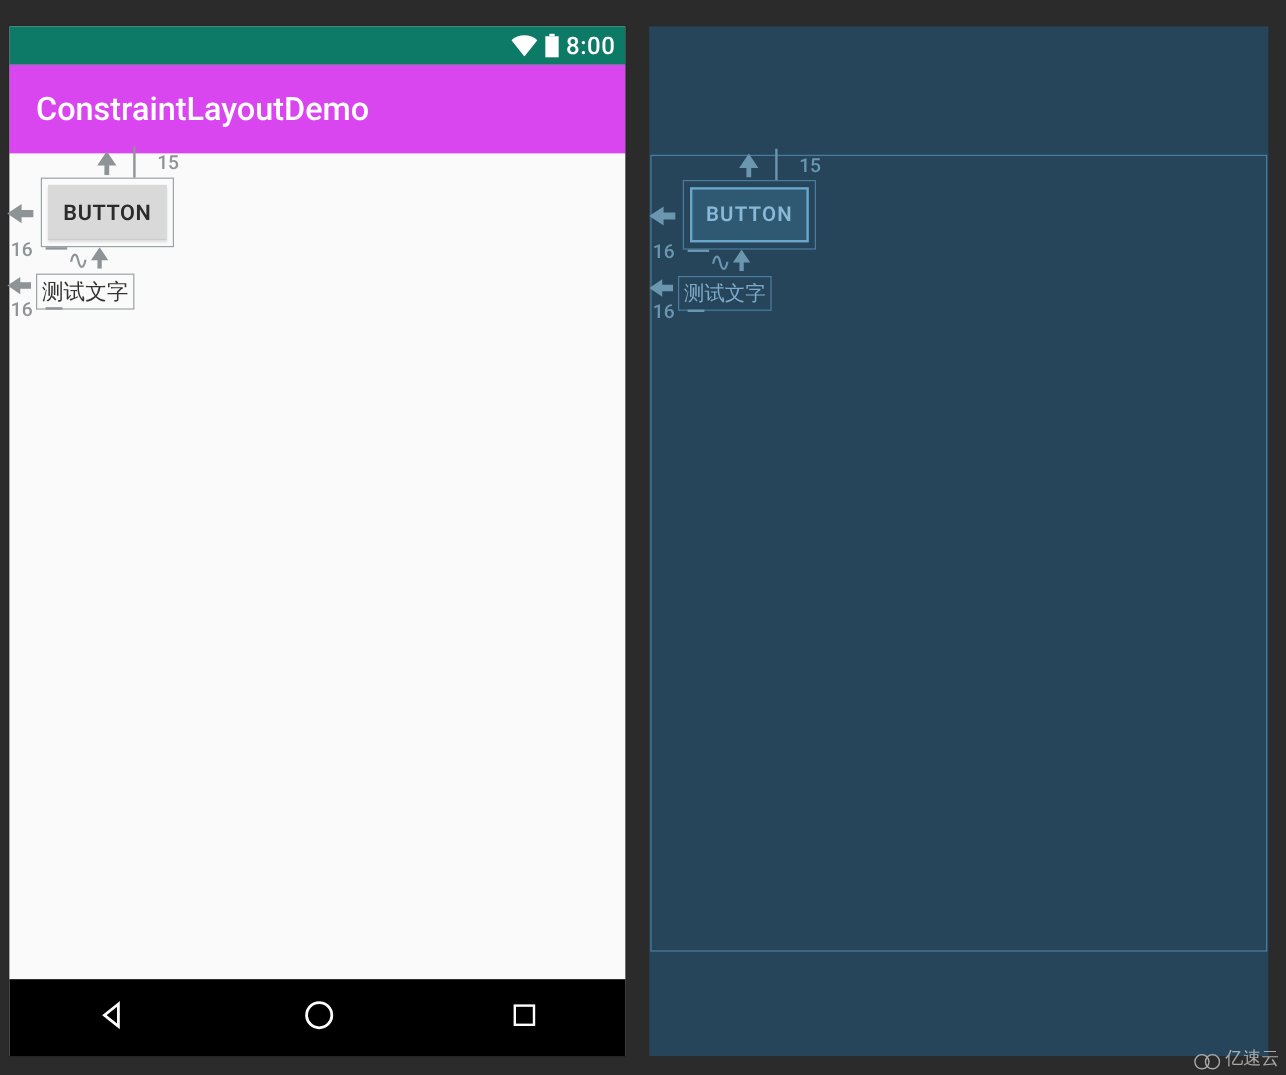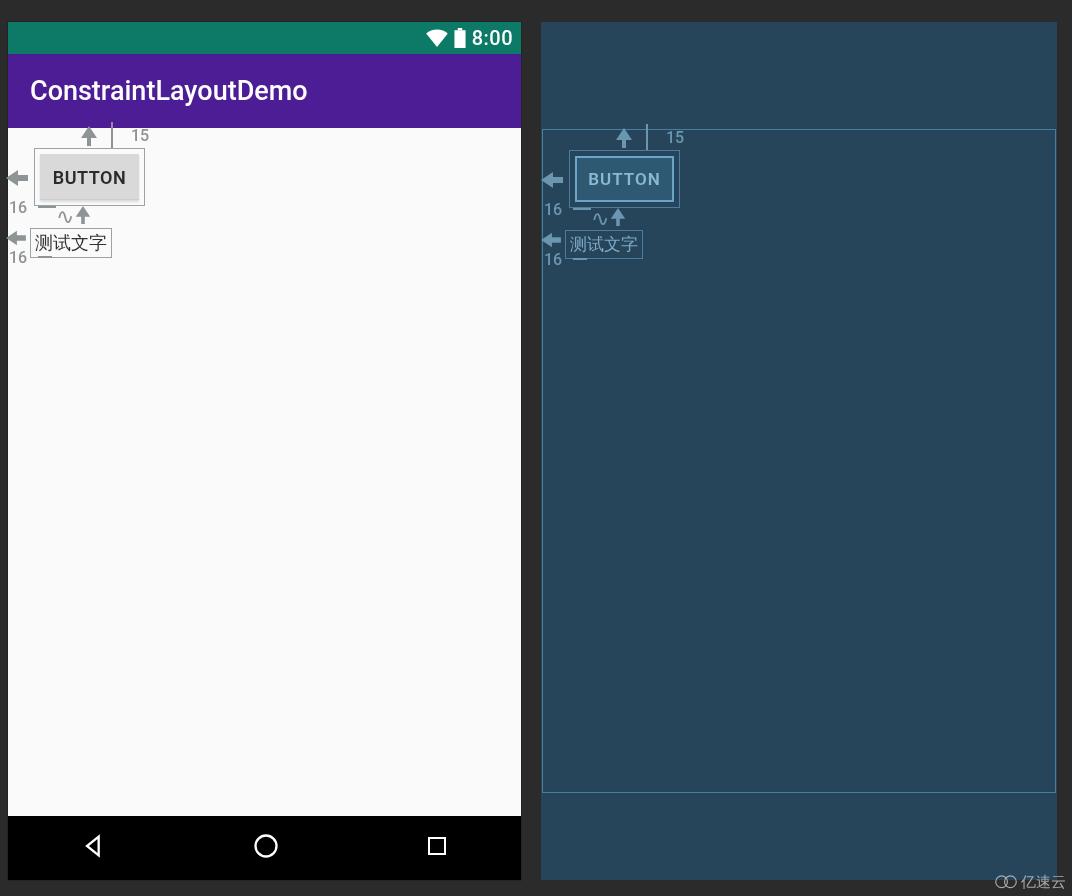--- a/index.html
+++ b/index.html
@@ -42,21 +42,21 @@
     gap: 6px;
   }
   .statusbar .time { font-size: 20px; font-weight: 500; letter-spacing: .5px; }
   .statusbar .wifi-icon, .statusbar .battery-icon { display:inline-flex; }
   .statusbar svg { fill: #fff; }
 
   .appbar {
     position: absolute;
     left: 0; top: 32px; right: 0;
     height: 74px;
-    background: #4c1d95;
+    background: #d946ef;
     color: #fff;
     display: flex;
     align-items: center;
     padding-left: 22px;
     font-size: 27px;
     font-weight: 500;
   }
 
   .content-left {
     position: absolute;
@@ -155,21 +155,21 @@
   }
 
   .bp .clabel, .bp .arrow, .bp .love { color: #6b96b0; }
 
   
   .watermark {
     position: absolute;
     right: 6px; bottom: 4px;
     color: #bfbfbf;
     font-size: 15px;
-    display: flex; align-items: flex-start; gap: 4px;
+    display: flex; align-items: flex-end; gap: 4px;
     opacity: .85;
   }
   .watermark svg { stroke:#bfbfbf; fill:none; }
 </style>
 </head>
 <body>
 
 <div class="stage">
 
   <div class="phone-left">

